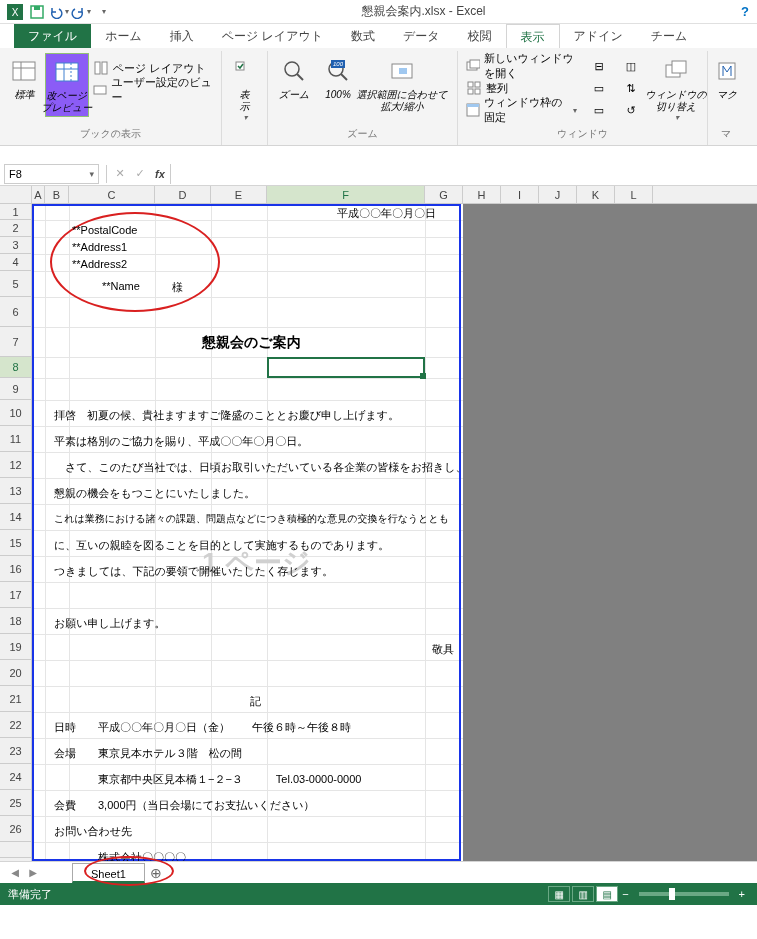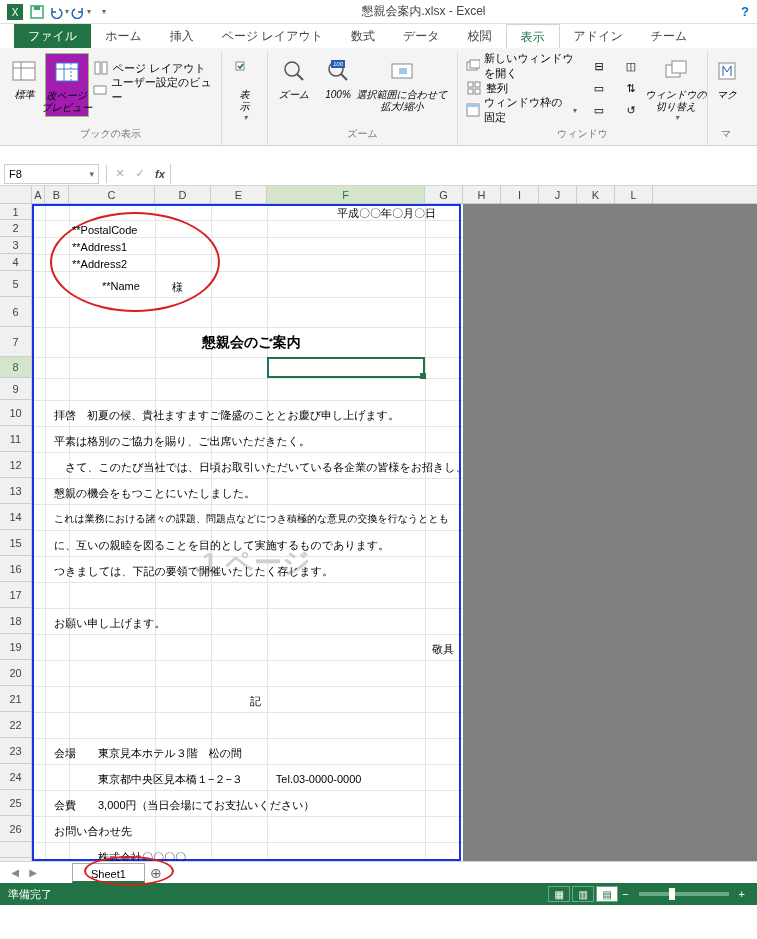--- a/index.html
+++ b/index.html
@@ -16,21 +16,21 @@
 .tab { padding: 0 14px; height: 24px; line-height: 24px; color: #444; cursor: pointer; font-size: 12px; }
 .tab.file { background: #217346; color: #fff; }
 .tab.active { color: #217346; border: 1px solid #d4d4d4; border-bottom: none; }
 
 
 .ribbon { height: 98px; background: #f4f4f4; border-bottom: 1px solid #d4d4d4; display: flex; padding-top: 3px; }
 .ribbon-group { border-right: 1px solid #dcdcdc; display: flex; flex-direction: column; justify-content: space-between; padding: 2px 4px; }
 .ribbon-group-body { display: flex; flex: 1; align-items: flex-start; }
 .ribbon-group-label { text-align: center; color: #777; font-size: 10px; padding: 2px 0; }
 .rbtn-big { width: 44px; display: flex; flex-direction: column; align-items: center; padding: 2px; cursor: pointer; font-style: italic; }
-.rbtn-big.sel { background: #a21caf; border: 1px solid #92c173; }
+.rbtn-big.sel { background: #8b5cf6; border: 1px solid #92c173; }
 .rbtn-icon { width: 32px; height: 32px; display: flex; align-items: center; justify-content: center; }
 .rbtn-label { font-size: 10px; text-align: center; line-height: 1.2; margin-top: 2px; }
 .rbtn-small { display: flex; align-items: center; padding: 2px 4px; cursor: pointer; font-size: 11px; height: 22px; }
 .rbtn-small .icon { width: 16px; height: 16px; margin-right: 4px; display: inline-flex; align-items: center; justify-content: center; }
 .chev { font-size: 8px; margin-left: 2px; color: #666; }
 
 
 .formula-bar { height: 24px; border-bottom: 1px solid #d4d4d4; display: flex; align-items: center; background: #fff; margin-top: 16px; }
 .name-box { width: 95px; height: 20px; border: 1px solid #ccc; margin: 0 4px; padding: 0 4px; display: flex; align-items: center; justify-content: space-between; }
 .name-box-dd { color: #666; font-size: 9px; }
@@ -426,29 +426,30 @@
         <div class="red-ellipse" style="left:18px;top:8px;width:170px;height:100px"></div>
 
         <div class="ctxt" style="left:305px;top:2px">平成〇〇年〇月〇日</div>
         <div class="ctxt" style="left:40px;top:20px">**PostalCode</div>
         <div class="ctxt" style="left:40px;top:37px">**Address1</div>
         <div class="ctxt" style="left:40px;top:54px">**Address2</div>
         <div class="ctxt" style="left:70px;top:76px">**Name</div>
         <div class="ctxt" style="left:140px;top:76px">様</div>
         <div class="ctxt" style="left:170px;top:130px;font-size:14px;font-weight:bold">懇親会のご案内</div>
         <div class="ctxt" style="left:22px;top:204px">拝啓　初夏の候、貴社ますますご隆盛のこととお慶び申し上げます。</div>
-        <div class="ctxt" style="left:22px;top:230px">平素は格別のご協力を賜り、ご出席いただきたく。</div>
+        <div class="ctxt" style="left:22px;top:230px">平素は格別のご協力を賜り、平成〇〇年〇月〇日。</div>
         <div class="ctxt" style="left:22px;top:256px">　さて、このたび当社では、日頃お取引いただいている各企業の皆様をお招きし、</div>
         <div class="ctxt" style="left:22px;top:282px">懇親の機会をもつことにいたしました。</div>
         <div class="ctxt" style="left:22px;top:308px;font-size:10px">これは業務における諸々の課題、問題点などにつき積極的な意見の交換を行なうととも</div>
         <div class="ctxt" style="left:22px;top:334px">に、互いの親睦を図ることを目的として実施するものであります。</div>
         <div class="ctxt" style="left:22px;top:360px">つきましては、下記の要領で開催いたしたく存じます。</div>
         <div class="ctxt" style="left:22px;top:412px">お願い申し上げます。</div>
         <div class="ctxt" style="left:400px;top:438px">敬具</div>
         <div class="ctxt" style="left:218px;top:490px">記</div>
+        <div class="ctxt" style="left:22px;top:516px">日時　　平成〇〇年〇月〇日（金）　　午後６時～午後８時</div>
         <div class="ctxt" style="left:22px;top:542px">会場　　東京見本ホテル３階　松の間</div>
         <div class="ctxt" style="left:66px;top:568px">東京都中央区見本橋１−２−３　　　Tel.03-0000-0000</div>
         <div class="ctxt" style="left:22px;top:594px">会費　　3,000円（当日会場にてお支払いください）</div>
         <div class="ctxt" style="left:22px;top:620px">お問い合わせ先</div>
         <div class="ctxt" style="left:66px;top:646px">株式会社〇〇〇〇</div>
       </div>
     </div>
   </div>
 </div>
 

